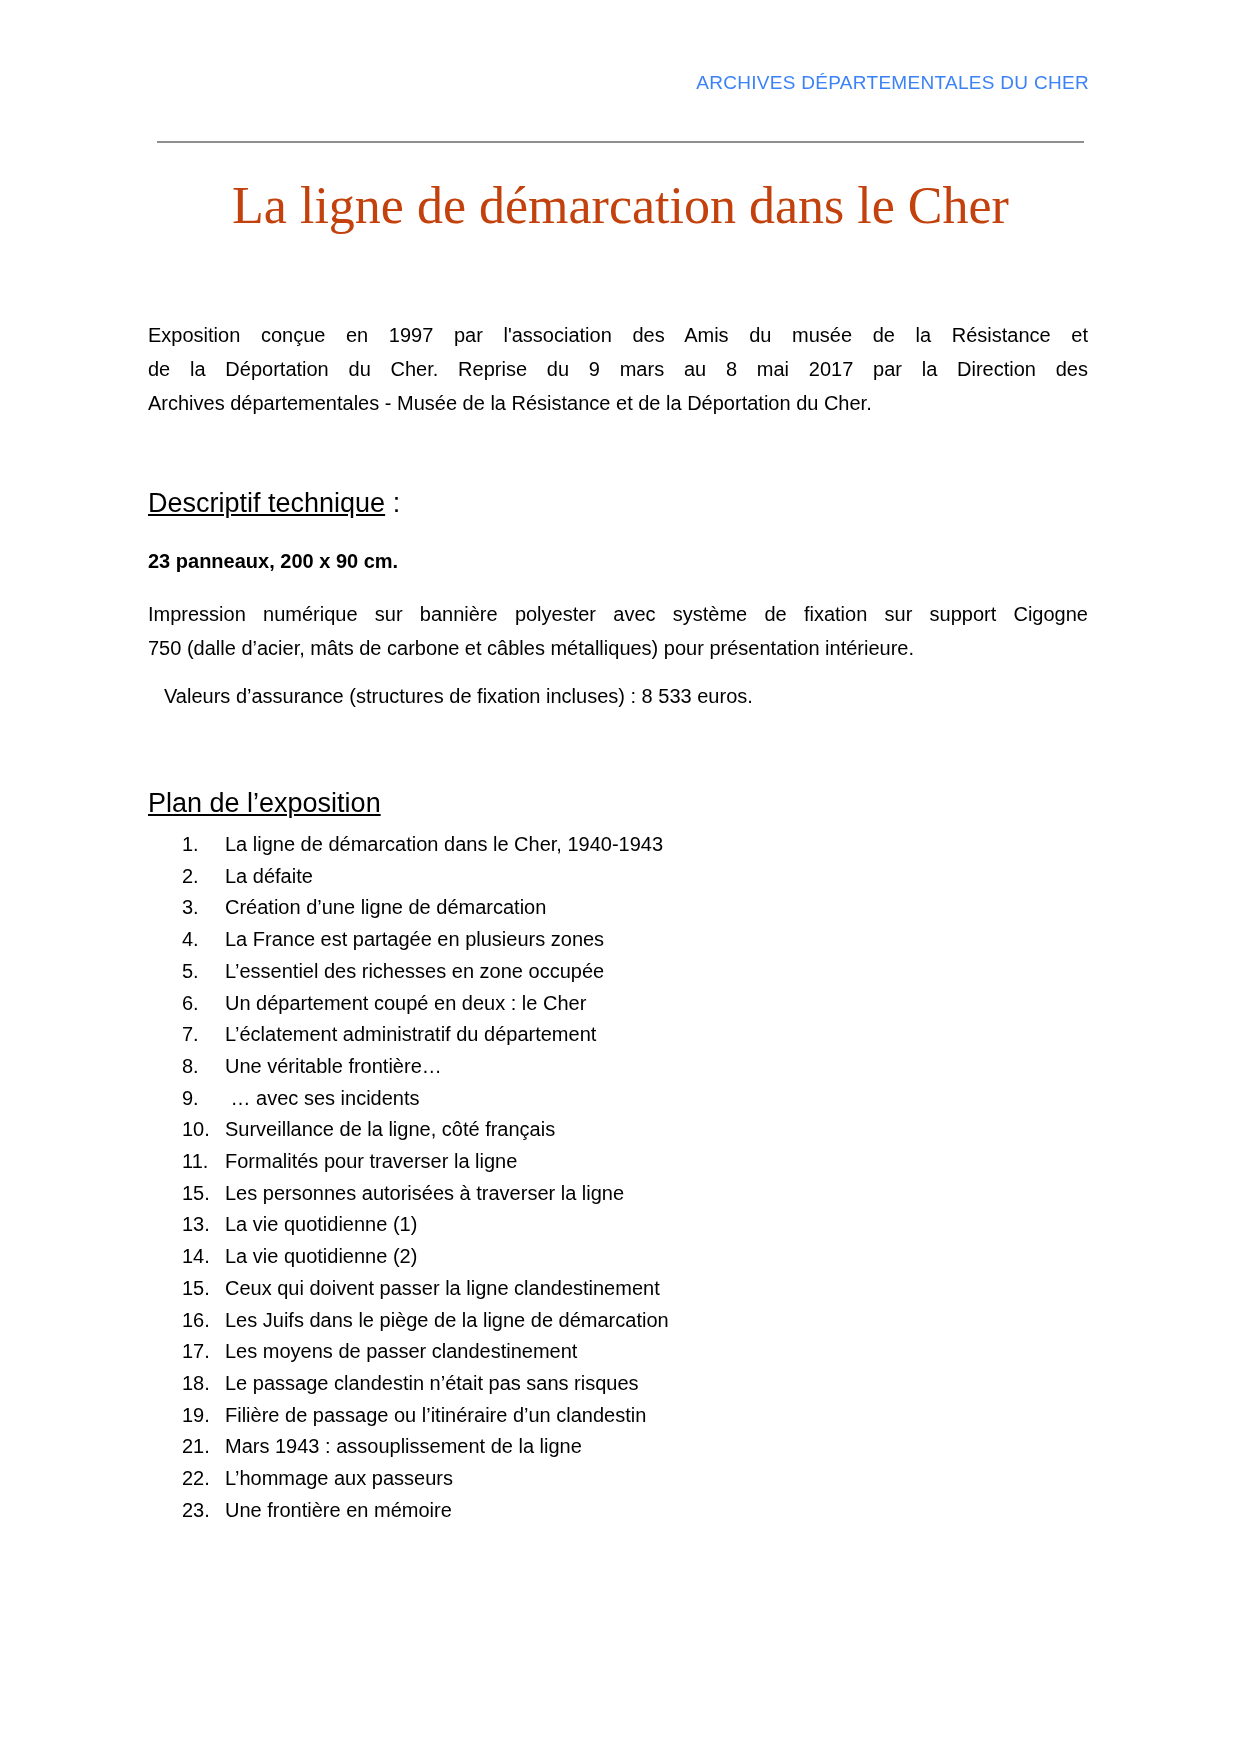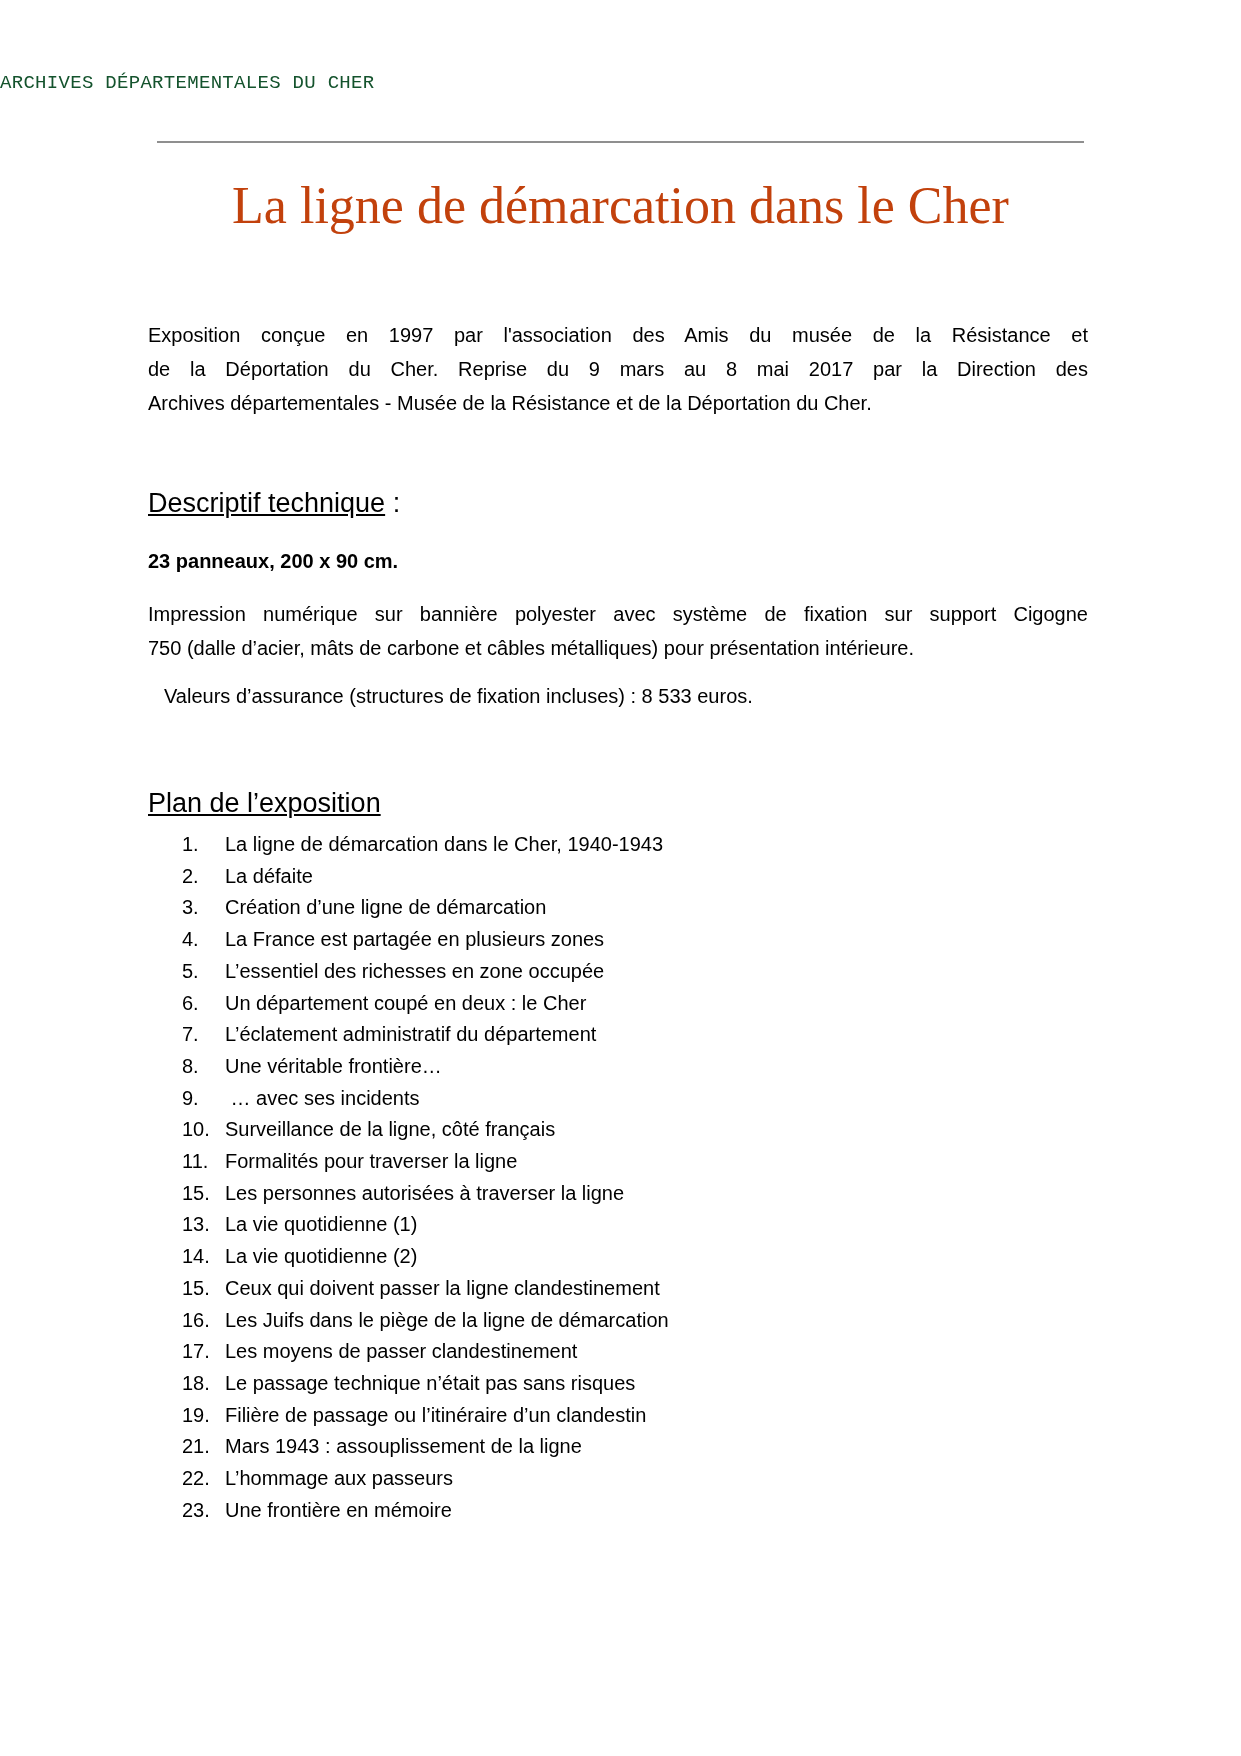--- a/index.html
+++ b/index.html
@@ -8,24 +8,25 @@
     width:1241px;
     height:1756px;
     background:#ffffff;
     color:#000000;
     font-family:"Liberation Sans", sans-serif;
     overflow:hidden;
   }
   .doc-header {
     position:absolute;
     top:72px; left:0; right:152px;
-    font-family:Liberation Mono, monospace;
+    text-align:right;
+    font-family:Liberation Sans, sans-serif;
     font-size:19px;
     letter-spacing:0.3px;
-    color:#14532d;
+    color:#3b82f6;
   }
   .header-rule {
     position:absolute;
     left:157px; top:141px;
     width:927px; height:2px;
     background:#8f8f8f;
   }
   .doc-title {
     position:absolute;
     left:0; top:176px;
@@ -136,20 +137,20 @@
     <div class="plan-item"><span class="plan-num">8.</span><span>Une véritable frontière…</span></div>
     <div class="plan-item"><span class="plan-num">9.</span><span>&nbsp;… avec ses incidents</span></div>
     <div class="plan-item"><span class="plan-num">10.</span><span>Surveillance de la ligne, côté français</span></div>
     <div class="plan-item"><span class="plan-num">11.</span><span>Formalités pour traverser la ligne</span></div>
     <div class="plan-item"><span class="plan-num">15.</span><span>Les personnes autorisées à traverser la ligne</span></div>
     <div class="plan-item"><span class="plan-num">13.</span><span>La vie quotidienne (1)</span></div>
     <div class="plan-item"><span class="plan-num">14.</span><span>La vie quotidienne (2)</span></div>
     <div class="plan-item"><span class="plan-num">15.</span><span>Ceux qui doivent passer la ligne clandestinement</span></div>
     <div class="plan-item"><span class="plan-num">16.</span><span>Les Juifs dans le piège de la ligne de démarcation</span></div>
     <div class="plan-item"><span class="plan-num">17.</span><span>Les moyens de passer clandestinement</span></div>
-    <div class="plan-item"><span class="plan-num">18.</span><span>Le passage technique n’était pas sans risques</span></div>
+    <div class="plan-item"><span class="plan-num">18.</span><span>Le passage clandestin n’était pas sans risques</span></div>
     <div class="plan-item"><span class="plan-num">19.</span><span>Filière de passage ou l’itinéraire d’un clandestin</span></div>
     <div class="plan-item"><span class="plan-num">21.</span><span>Mars 1943 : assouplissement de la ligne</span></div>
     <div class="plan-item"><span class="plan-num">22.</span><span>L’hommage aux passeurs</span></div>
     <div class="plan-item"><span class="plan-num">23.</span><span>Une frontière en mémoire</span></div>
   </div>
 
 </div>
 
 </body></html>

